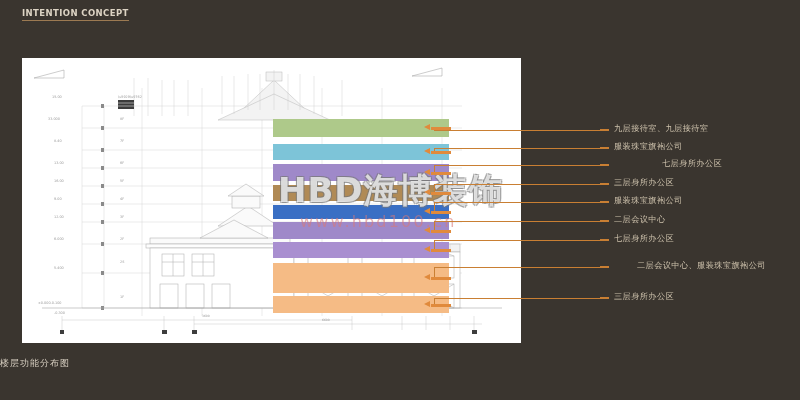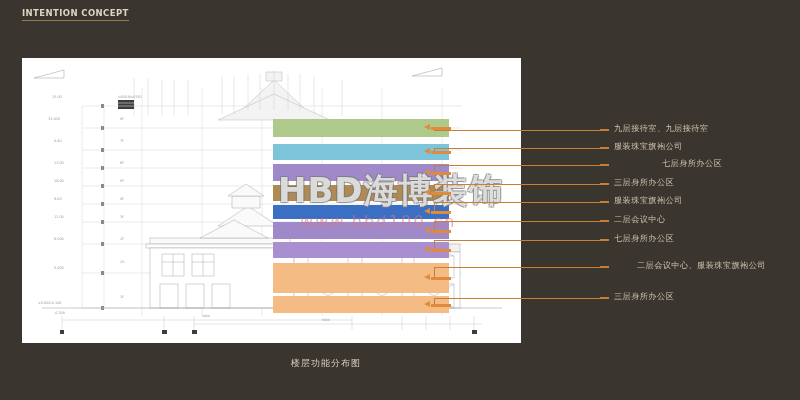--- a/index.html
+++ b/index.html
@@ -42,21 +42,21 @@
   #wm-sub{
     position:absolute;left:300px;top:212px;
     font-size:16px;letter-spacing:2.2px;
     color:rgba(215,120,120,.58);
     white-space:nowrap;
     pointer-events:none;
   }
   
   #caption{
     position:absolute;left:0;top:357px;width:652px;
-    text-align:center;
+    text-align:left;
     font-size:9px;color:#d8d0c2;letter-spacing:1px;
   }
   
   .legend-row{position:absolute;white-space:nowrap;}
   .legend-dash{
     position:absolute;left:0;top:4px;
     width:9px;height:2px;background:#c97f33;
   }
   .legend-label{
     position:absolute;left:14px;top:-2px;

